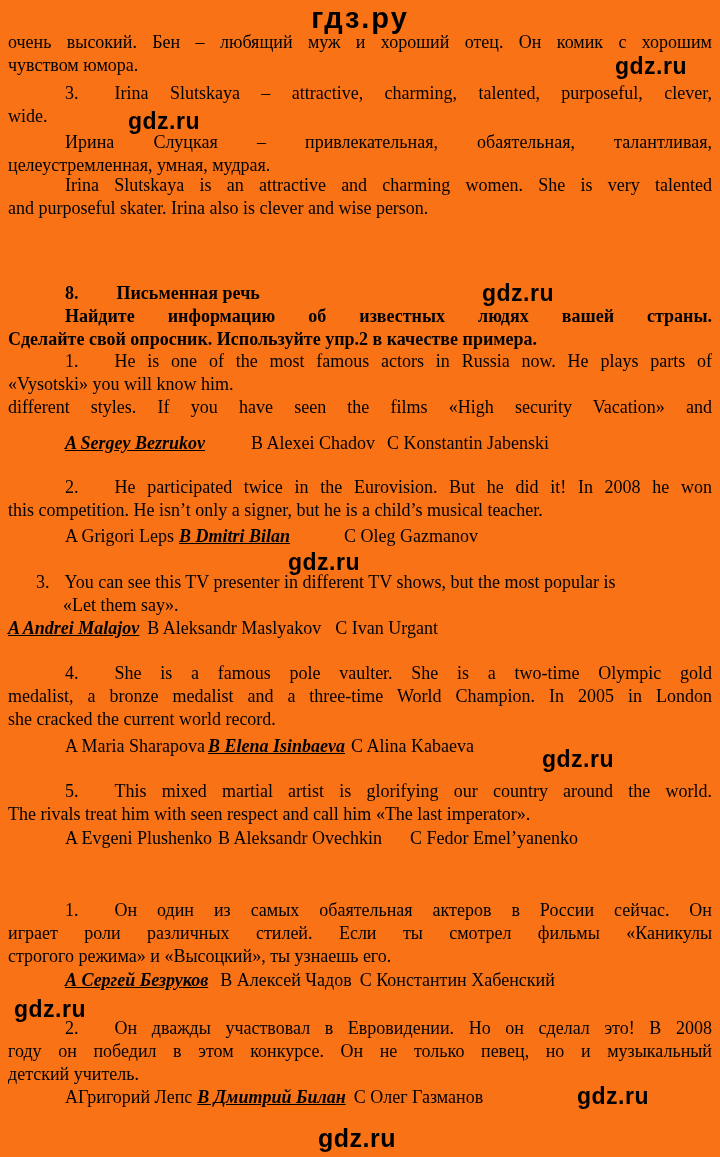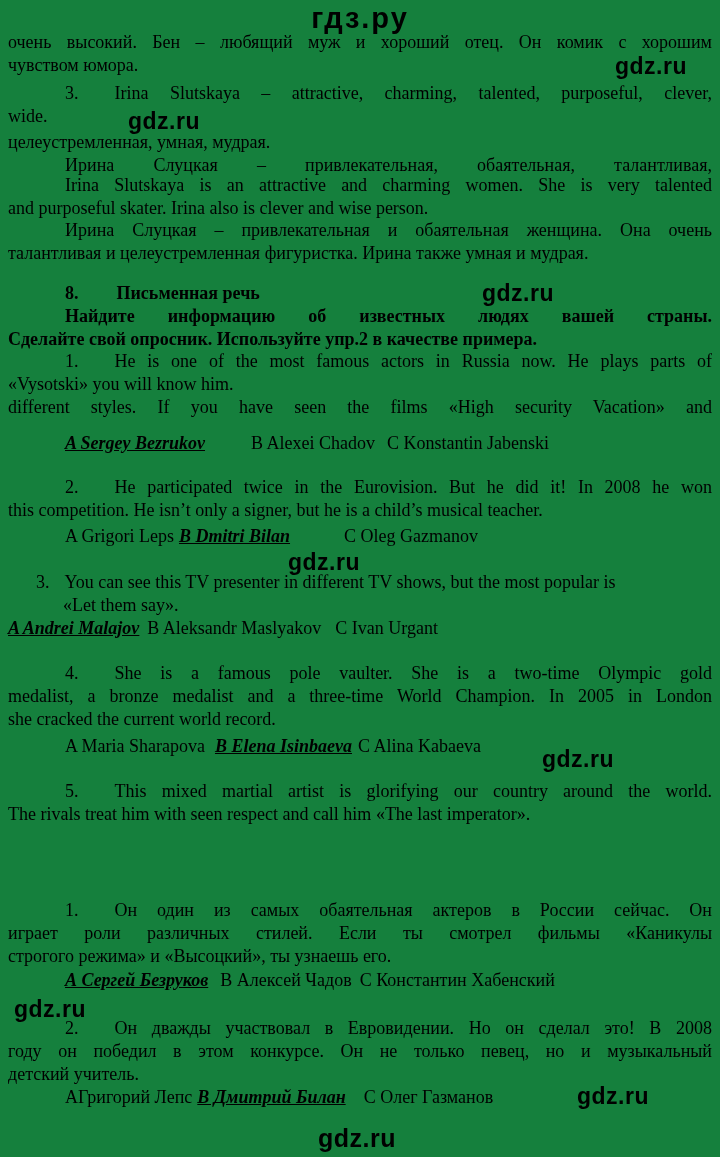--- a/index.html
+++ b/index.html
@@ -1,16 +1,16 @@
 <!DOCTYPE html>
 <html><head>
 <meta charset="utf-8">
 <style>
   html,body{margin:0;padding:0;background:#ffffff;}
-  .page{position:relative;width:720px;height:1157px;background:#15803d;
+  .page{position:relative;width:720px;height:1157px;background:#f97316;
         font-family:"Liberation Serif",serif;font-size:18px;color:#000;overflow:hidden;}
   .site-header{position:absolute;top:2px;left:0;width:100%;text-align:center;
         font-family:"Liberation Sans",sans-serif;font-weight:700;font-size:29px;letter-spacing:2px;}
   .para{position:absolute;left:8px;right:8px;margin:0;line-height:23px;}
   .ln{display:block;}
   .jf{text-align:justify;text-align-last:justify;}
   .ind{text-indent:57px;}
   .nt{padding-left:36px;}
   .nt2{padding-left:38px;}
   .bold{font-weight:700;}
@@ -42,33 +42,29 @@
     <span class="ln jf">очень высокий. Бен – любящий муж и хороший отец. Он комик с хорошим</span>
     <span class="ln">чувством юмора.</span>
   </p>
 
   <p class="para" style="top:82px;">
     <span class="ln jf ind"><span class="num">3.</span><span class="nt">Irina Slutskaya – attractive, charming, talented, purposeful, clever,</span></span>
     <span class="ln">wide.</span>
   </p>
 
   <p class="para" style="top:131px;">
+    <span class="ln jf ind">Ирина Слуцкая – привлекательная, обаятельная, талантливая,</span>
     <span class="ln">целеустремленная, умная, мудрая.</span>
-    <span class="ln jf ind">Ирина Слуцкая – привлекательная, обаятельная, талантливая,</span>
   </p>
 
   <p class="para" style="top:174px;">
     <span class="ln jf ind">Irina Slutskaya is an attractive and charming women. She is very talented</span>
     <span class="ln">and purposeful skater. Irina also is clever and wise person.</span>
   </p>
 
-  <p class="para" style="top:219px;">
-    <span class="ln jf ind">Ирина Слуцкая – привлекательная и обаятельная женщина. Она очень</span>
-    <span class="ln">талантливая и целеустремленная фигуристка. Ирина также умная и мудрая.</span>
-  </p>
 
   <p class="para bold" style="top:282px;">
     <span class="ln ind"><span class="num">8.</span><span class="nt2">Письменная речь</span></span>
   </p>
 
   <p class="para bold" style="top:305px;">
     <span class="ln jf ind">Найдите информацию об известных людях вашей страны.</span>
     <span class="ln">Сделайте свой опросник. Используйте упр.2 в качестве примера.</span>
   </p>
 
@@ -96,39 +92,42 @@
   <p class="para" style="top:617px;">
     <span class="ans">A Andrei Malajov</span><span style="margin-left:2px;">B Aleksandr Maslyakov</span><span style="margin-left:14px;">C Ivan Urgant</span>
   </p>
 
   <p class="para" style="top:662px;">
     <span class="ln jf ind"><span class="num">4.</span><span class="nt">She is a famous pole vaulter. She is a two-time Olympic gold</span></span>
     <span class="ln jf">medalist, a bronze medalist and a three-time World Champion. In 2005 in London</span>
     <span class="ln">she cracked the current world record.</span>
   </p>
   <p class="para optrow" style="top:735px;">
-    <span>A Maria Sharapova</span><span class="ans" style="margin-left:10px;">B Elena Isinbaeva</span><span style="margin-left:0;">C Alina Kabaeva</span>
+    <span>A Maria Sharapova</span><span class="ans" style="margin-left:3px;">B Elena Isinbaeva</span><span style="margin-left:0;">C Alina Kabaeva</span>
   </p>
 
   <p class="para" style="top:780px;">
     <span class="ln jf ind"><span class="num">5.</span><span class="nt">This mixed martial artist is glorifying our country around the world.</span></span>
     <span class="ln">The rivals treat him with seen respect and call him «The last imperator».</span>
+  </p>
+  <p class="para optrow" style="top:827px;">
+    <span>A Evgeni Plushenko</span><span style="margin-left:6px;">B Aleksandr Ovechkin</span><span style="margin-left:28px;">C Fedor Emel’yanenko</span>
   </p>
 
   <p class="para" style="top:899px;">
     <span class="ln jf ind"><span class="num">1.</span><span class="nt">Он один из самых обаятельная актеров в России сейчас. Он</span></span>
     <span class="ln jf">играет роли различных стилей. Если ты смотрел фильмы «Каникулы</span>
     <span class="ln">строгого режима» и «Высоцкий», ты узнаешь его.</span>
   </p>
   <p class="para optrow" style="top:969px;">
     <span class="ans">А Сергей Безруков</span><span style="margin-left:6px;">В Алексей Чадов</span><span style="margin-left:8px;">С Константин Хабенский</span>
   </p>
 
   <p class="para" style="top:1017px;">
     <span class="ln jf ind"><span class="num">2.</span><span class="nt">Он дважды участвовал в Евровидении. Но он сделал это! В 2008</span></span>
     <span class="ln jf">году он победил в этом конкурсе. Он не только певец, но и музыкальный</span>
     <span class="ln">детский учитель.</span>
   </p>
   <p class="para optrow" style="top:1086px;">
-    <span>АГригорий Лепс</span><span class="ans" style="margin-left:5px;">В Дмитрий Билан</span><span style="margin-left:12px;">С Олег Газманов</span>
+    <span>АГригорий Лепс</span><span class="ans" style="margin-left:5px;">В Дмитрий Билан</span><span style="margin-left:2px;">С Олег Газманов</span>
   </p>
 
 </div>
 
 </body></html>

